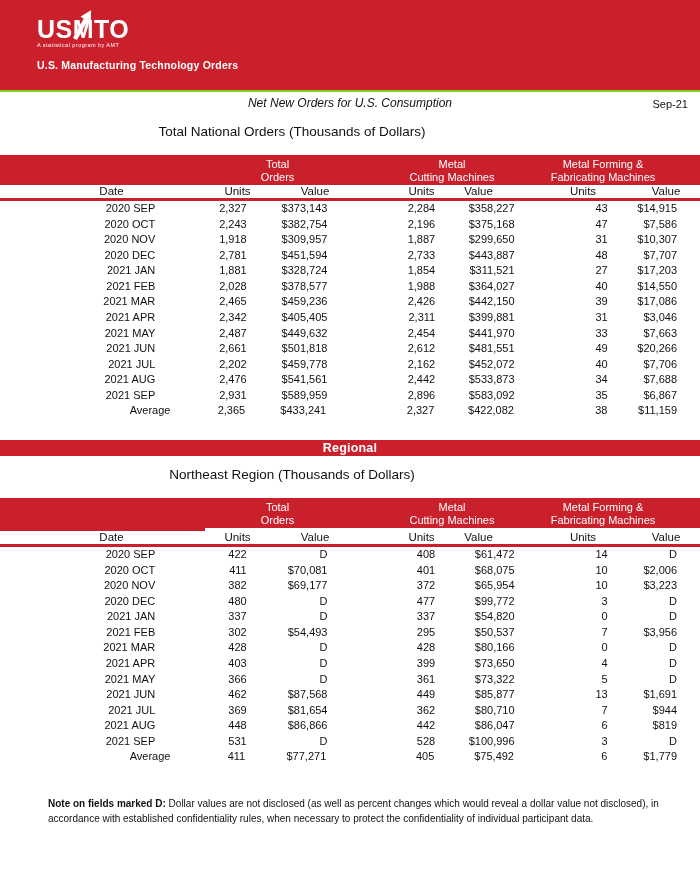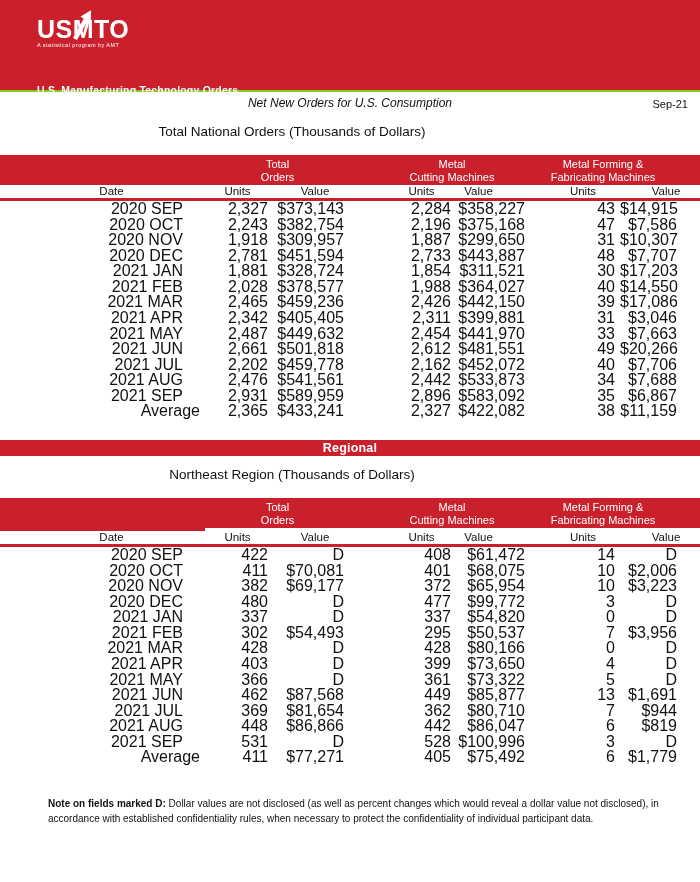--- a/index.html
+++ b/index.html
@@ -8,21 +8,21 @@
   body{ font-family:"Liberation Sans", sans-serif; color:var(--ink); }
   .page{ position:relative; width:700px; height:882px; background:#fff; overflow:hidden; }
 
   
   .banner{ position:absolute; top:0; left:0; width:700px; height:92px;
            background:var(--red); border-bottom:2px solid #84cc16; }
   .logo{ position:relative; padding:17px 0 0 37px; color:#fff; width:260px; }
   .logo-text{ font-size:25px; font-weight:bold; letter-spacing:.5px; line-height:24px; }
   .logo-arrow{ position:absolute; left:62px; top:6px; overflow:visible; }
   .logo-tag{ font-size:5.5px; letter-spacing:.45px; margin-top:1px; }
-  .banner-sub{ position:absolute; left:37px; top:59px; color:#fff; font-size:10.5px; font-weight:bold; letter-spacing:.2px;margin-top:25px; }
+  .banner-sub{ position:absolute; left:37px; top:59px; color:#fff; font-size:10.5px; font-weight:bold; letter-spacing:.2px; }
 
   
   .title-row{ position:absolute; top:96px; left:0; width:700px; height:16px; }
   .report-title{ width:100%; text-align:center; font-size:12px; font-style:italic; }
   .report-date{ position:absolute; right:12px; top:2px; font-size:11px; }
 
   .sect-heading{ position:absolute; left:0; width:584px; text-align:center; font-size:13.5px; }
   .h1{ top:124px; } .h2{ top:467px; }
 
   
@@ -35,21 +35,21 @@
   .band{ display:flex; background:var(--red); color:#fff; height:30px; font-size:11px; }
   .g{ display:flex; flex-direction:column; justify-content:center; text-align:center; line-height:13px; padding-top:1px; }
   .g0{ width:205px; } .g1{ width:145px; } .g2{ width:180px; padding-left:24px; } .g3{ width:170px; padding-right:24px; }
   .strip{ position:absolute; left:0; top:30px; width:205px; height:3px; background:var(--red); }
   .t2 .hrow{ margin-top:3px; }
   .hrow{ display:flex; height:13px; line-height:13px; font-size:11.5px; }
   .hrow .c{ text-align:center; padding:0; }
   .hrow .c0{ padding-left:18px; } .hrow .c2{ padding-left:10px; } .hrow .c3{ padding-left:38px; }
   .hrow .c4{ padding-right:28px; } .hrow .c5{ padding-left:16px; } .hrow .c6{ padding-left:12px; }
   .rule{ height:3px; background:var(--red); }
-  .trow{ display:flex; height:15.57px; line-height:15.57px; font-size:16px; }
+  .trow{ display:flex; height:15.57px; line-height:15.57px; font-size:11px;gap:16px; }
   .c{ overflow:hidden; white-space:nowrap; }
   .c0{ width:205px; text-align:right; padding-right:22px; }
   .trow.avg .c0{ padding-right:5px; }
   .c1{ width:65px;  text-align:right; padding-right:2px; }
   .c2{ width:80px;  text-align:right; padding-right:6px; }
   .c3{ width:105px; text-align:right; padding-right:4px; }
   .c4{ width:75px;  text-align:right; padding-right:5px; }
   .c5{ width:90px;  text-align:right; padding-right:5px; }
   .c6{ width:80px;  text-align:right; padding-right:23px; }
 
@@ -144,21 +144,21 @@
           <div class="c c4">$443,887</div>
           <div class="c c5">48</div>
           <div class="c c6">$7,707</div>
         </div>
         <div class="trow">
           <div class="c c0">2021 JAN</div>
           <div class="c c1">1,881</div>
           <div class="c c2">$328,724</div>
           <div class="c c3">1,854</div>
           <div class="c c4">$311,521</div>
-          <div class="c c5">30</div>
+          <div class="c c5">27</div>
           <div class="c c6">$17,203</div>
         </div>
         <div class="trow">
           <div class="c c0">2021 FEB</div>
           <div class="c c1">2,028</div>
           <div class="c c2">$378,577</div>
           <div class="c c3">1,988</div>
           <div class="c c4">$364,027</div>
           <div class="c c5">40</div>
           <div class="c c6">$14,550</div>

